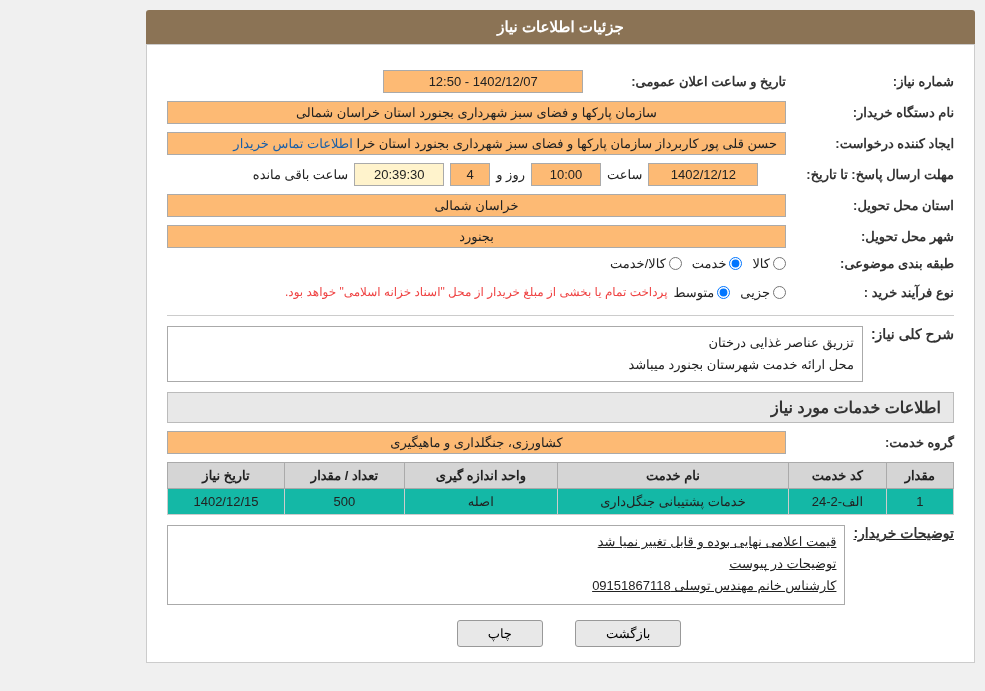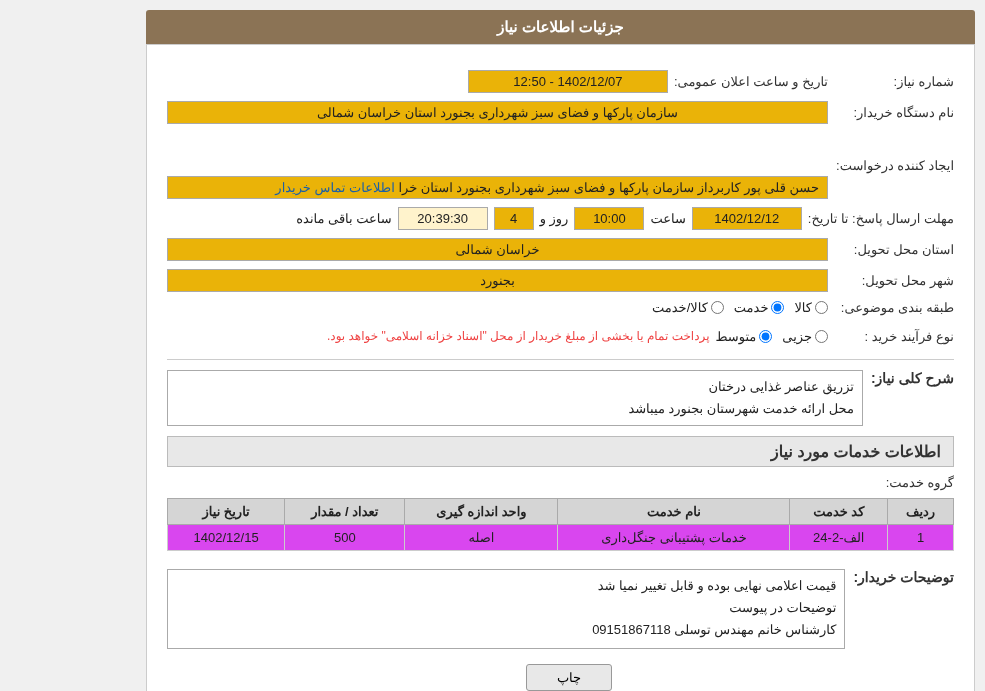--- a/index.html
+++ b/index.html
@@ -31,27 +31,28 @@
       padding: 15px 20px;
     }
     .info-row {
       display: flex;
       align-items: center;
       margin-bottom: 8px;
       gap: 6px;
     }
     .label {
       color: #333;
-      font-weight: normal;
+      font-weight: bold;
       white-space: nowrap;
       min-width: 120px;
       text-align: right;
+      margin-left: 42px;
     }
     .value-box {
-      background: #eab308;
+      background: #fdba74;
       border: 1px solid #aaa;
       padding: 3px 8px;
       min-height: 22px;
       flex: 1;
       text-align: center;
     }
     .link-blue {
       color: #1a5fa8;
       text-decoration: none;
     }
@@ -93,21 +94,21 @@
     table th {
       background: #d5d5d5;
       border: 1px solid #aaa;
       padding: 5px 8px;
       text-align: center;
     }
     table td {
       border: 1px solid #ccc;
       padding: 5px 8px;
       text-align: center;
-      background: #d946ef;
+      background: #14b8a6;
     }
     .btn-row {
       display: flex;
       justify-content: center;
       gap: 15px;
       margin-top: 15px;
     }
     .btn {
       padding: 5px 30px;
       border: 1px solid #999;
@@ -161,21 +162,21 @@
       <div class="value-box" style="flex:0 0 200px;">1402/12/07 - 12:50</div>
     </div>
 
     <div class="info-row">
       <span class="label">نام دستگاه خریدار:</span>
       <div class="value-box">سازمان پارکها و فضای سبز شهرداری بجنورد استان خراسان شمالی</div>
     </div>
 
     <div class="info-row">
       <span class="label">ایجاد کننده درخواست:</span>
-      <div class="value-box" style="text-align:right; padding-right:8px;margin-top:44px;">
+      <div class="value-box" style="text-align:right; padding-right:8px;">
         <span>حسن  قلی پور  کاربرداز سازمان پارکها و فضای سبز شهرداری بجنورد استان خرا</span>
         <a href="#" class="link-blue">اطلاعات تماس خریدار</a>
       </div>
     </div>
 
     <div class="info-row">
       <span class="label">مهلت ارسال پاسخ: تا تاریخ:</span>
       <div class="value-box" style="flex:0 0 110px;">1402/12/12</div>
       <span style="white-space:nowrap;">ساعت</span>
       <div class="value-box" style="flex:0 0 70px;">10:00</div>
@@ -235,52 +236,54 @@
       <div class="textarea-box">
         <div>تزریق عناصر غذایی درختان</div>
         <div>محل ارائه خدمت شهرستان بجنورد میباشد</div>
       </div>
     </div>
 
     <div class="section-title">اطلاعات خدمات مورد نیاز</div>
 
     <div class="info-row">
       <span class="label">گروه خدمت:</span>
+      <div class="value-box">کشاورزی، جنگلداری و ماهیگیری</div>
     </div>
 
     <table>
       <thead>
         <tr>
-          <th>ردیف</th>
+          <th>مقدار</th>
           <th>کد خدمت</th>
           <th>نام خدمت</th>
           <th>واحد اندازه گیری</th>
           <th>تعداد / مقدار</th>
           <th>تاریخ نیاز</th>
         </tr>
       </thead>
       <tbody id="table-body">
       <tr>
             <td>1</td>
             <td>الف-2-24</td>
             <td>خدمات پشتیبانی جنگل‌داری</td>
             <td>اصله</td>
             <td>500</td>
             <td>1402/12/15</td>
           </tr>
         </tbody>
     </table>
 
-    <div class="group-label-row" style="margin-top:18px;">
+    <div class="group-label-row" style="margin-top:10px;text-decoration:underline;">
       <span class="section-title-inline">توضیحات خریدار:</span>
       <div class="textarea-box textarea-box-small">
         <div>قیمت اعلامی نهایی بوده و قابل تغییر نمیا شد</div>
         <div>توضیحات در پیوست</div>
         <div>کارشناس خانم مهندس توسلی 09151867118</div>
       </div>
     </div>
 
     <div class="btn-row">
+      <button class="btn">بازگشت</button>
       <button class="btn">چاپ</button>
     </div>
 
   </div>
 </div>
 
 </body></html>

